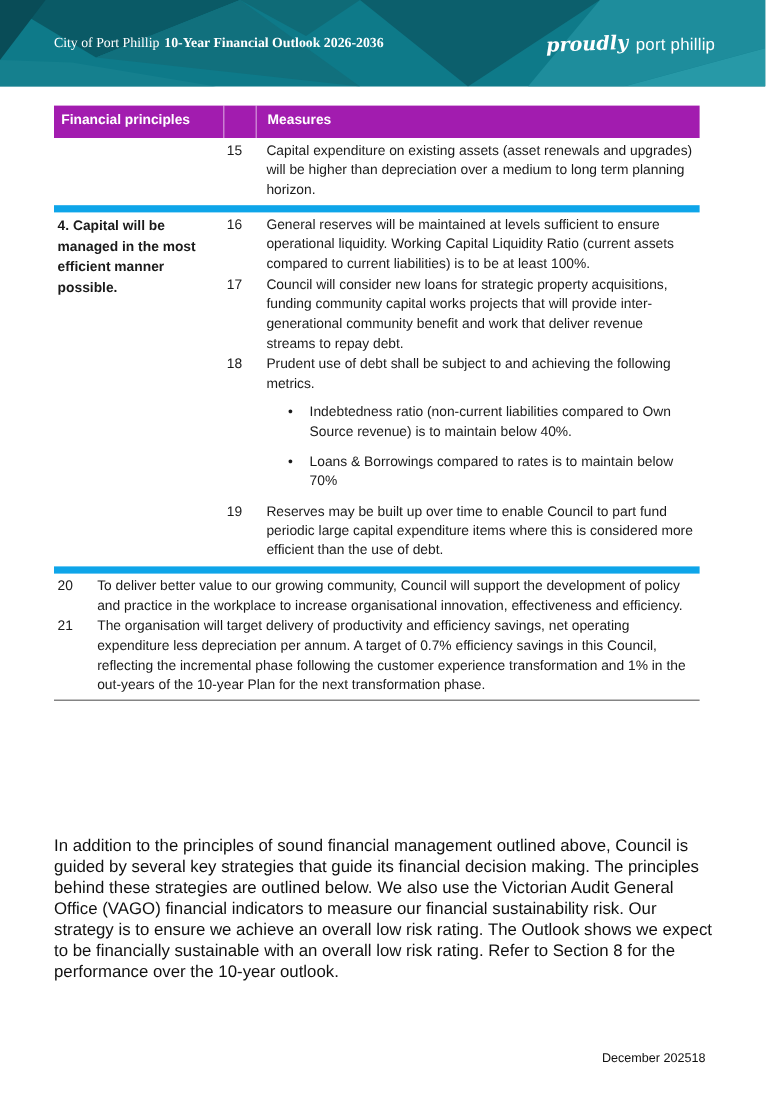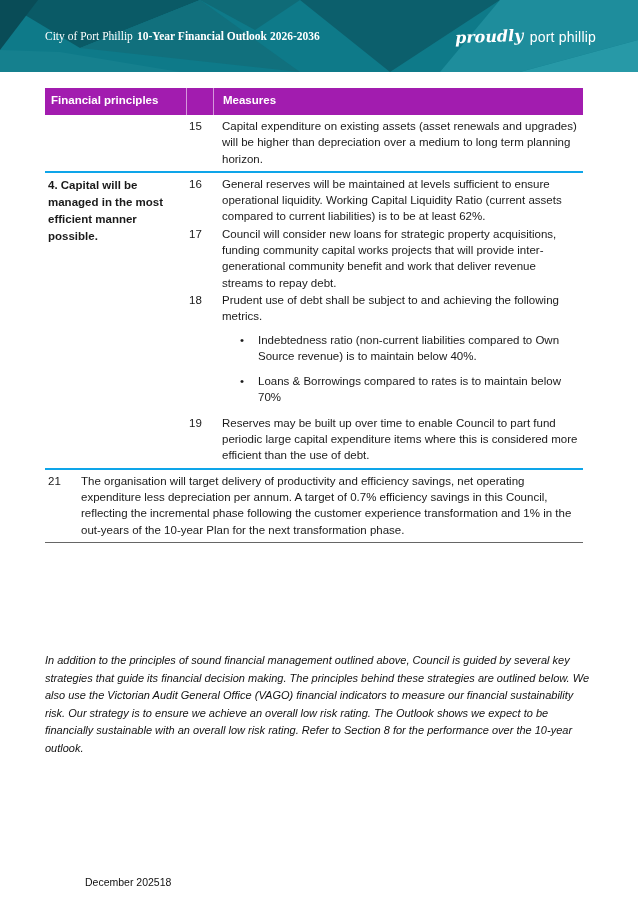--- a/index.html
+++ b/index.html
@@ -25,44 +25,44 @@
   
   .content { position:absolute; left:45px; top:88px; width:538px; }
   .fin-header {
     display:flex; background:#a21caf; color:#ffffff; font-weight:bold;
     font-size:11.5px; height:27px; box-sizing:border-box;
   }
   .fin-header > div { box-sizing:border-box; padding-top:6px; }
   .h-principle { width:141px; padding-left:6px; }
   .h-num { width:27px; border-left:1px solid rgba(255,255,255,0.55); }
   .h-measures { flex:1; border-left:1px solid rgba(255,255,255,0.55); padding-left:9px; }
-  .t-group { display:flex; border-top:2px solid #0ea5e9; padding:3px 0 4px; }
+  .t-group { display:flex; border-top:6px solid #0ea5e9; padding:3px 0 4px; }
   .t-group.first { border-top:none; }
   .t-body { border-bottom:1.5px solid #666666; }
   .t-principle {
     width:141px; box-sizing:border-box; flex-shrink:0;
     padding:1px 10px 0 3px; font-weight:bold; font-size:11.5px; line-height:17px;
   }
   .t-measures { flex:1; display:flex; flex-direction:column; }
   .measure { display:flex; font-size:11.5px; line-height:16.3px; }
   .measure + .measure { margin-top:1px; }
   .m-num { width:27px; flex-shrink:0; box-sizing:border-box; padding-left:3px; }
   .m-body { flex:1; padding-left:9px; padding-right:4px; }
   .m-bullets { list-style:none; margin:7px 0 8px 0; padding:0; }
   .m-bullets li { position:relative; padding-left:36px; }
   .m-bullets li + li { margin-top:9px; }
   .m-bullets li::before { content:"\2022"; position:absolute; left:18px; }
   
   .body-paragraph {
-    position:absolute; left:45px; top:652px; width:549px;
-    font-size:11px; line-height:17.5px; color:#111111;font-style:italic;
+    position:absolute; left:45px; top:696px; width:549px;
+    font-size:14px; line-height:17.5px; color:#111111;
   }
   .footer {
     position:absolute; left:45px; right:50px; bottom:24px;
-    display:flex; justify-content:flex-start; font-size:10.5px; color:#111111;margin-left:40px;
+    display:flex; justify-content:flex-end; font-size:10.5px; color:#111111;margin-left:40px;
   }
 </style>
 </head>
 <body>
 
 <div class="page">
 
   <div class="banner">
     <svg viewBox="0 0 638 72" preserveAspectRatio="none">
       <rect x="0" y="0" width="638" height="72" fill="#0e7a89"></rect>
@@ -105,21 +105,21 @@
   </div>
 </div>
   </div>
 
   <div class="t-group">
     <div class="t-principle">4. Capital will be managed in the most efficient manner possible.</div>
     <div class="t-measures">
   <div class="measure">
     <div class="m-num">16</div>
     <div class="m-body">
-      <div class="m-text">General reserves will be maintained at levels sufficient to ensure operational liquidity.  Working Capital Liquidity Ratio (current assets compared to current liabilities) is to be at least 62%.</div>
+      <div class="m-text">General reserves will be maintained at levels sufficient to ensure operational liquidity.  Working Capital Liquidity Ratio (current assets compared to current liabilities) is to be at least 100%.</div>
 
     </div>
   </div>
 
   <div class="measure">
     <div class="m-num">17</div>
     <div class="m-body">
       <div class="m-text">Council will consider new loans for strategic property acquisitions, funding community capital works projects that will provide inter-generational community benefit and work that deliver revenue streams to repay debt.</div>
 
     </div>
@@ -141,20 +141,27 @@
     <div class="m-body">
       <div class="m-text">Reserves may be built up over time to enable Council to part fund periodic large capital expenditure items where this is considered more efficient than the use of debt.</div>
 
     </div>
   </div>
 </div>
   </div>
 
   <div class="t-group">
     <div class="t-measures">
+  <div class="measure">
+    <div class="m-num">20</div>
+    <div class="m-body">
+      <div class="m-text">To deliver better value to our growing community, Council will support the development of policy and practice in the workplace to increase organisational innovation, effectiveness and efficiency.</div>
+
+    </div>
+  </div>
 
   <div class="measure">
     <div class="m-num">21</div>
     <div class="m-body">
       <div class="m-text">The organisation will target delivery of productivity and efficiency savings, net operating expenditure less depreciation per annum. A target of 0.7% efficiency savings in this Council, reflecting the incremental phase following the customer experience transformation and 1% in the out-years of the 10-year Plan for the next transformation phase.</div>
 
     </div>
   </div>
 </div>
   </div>

